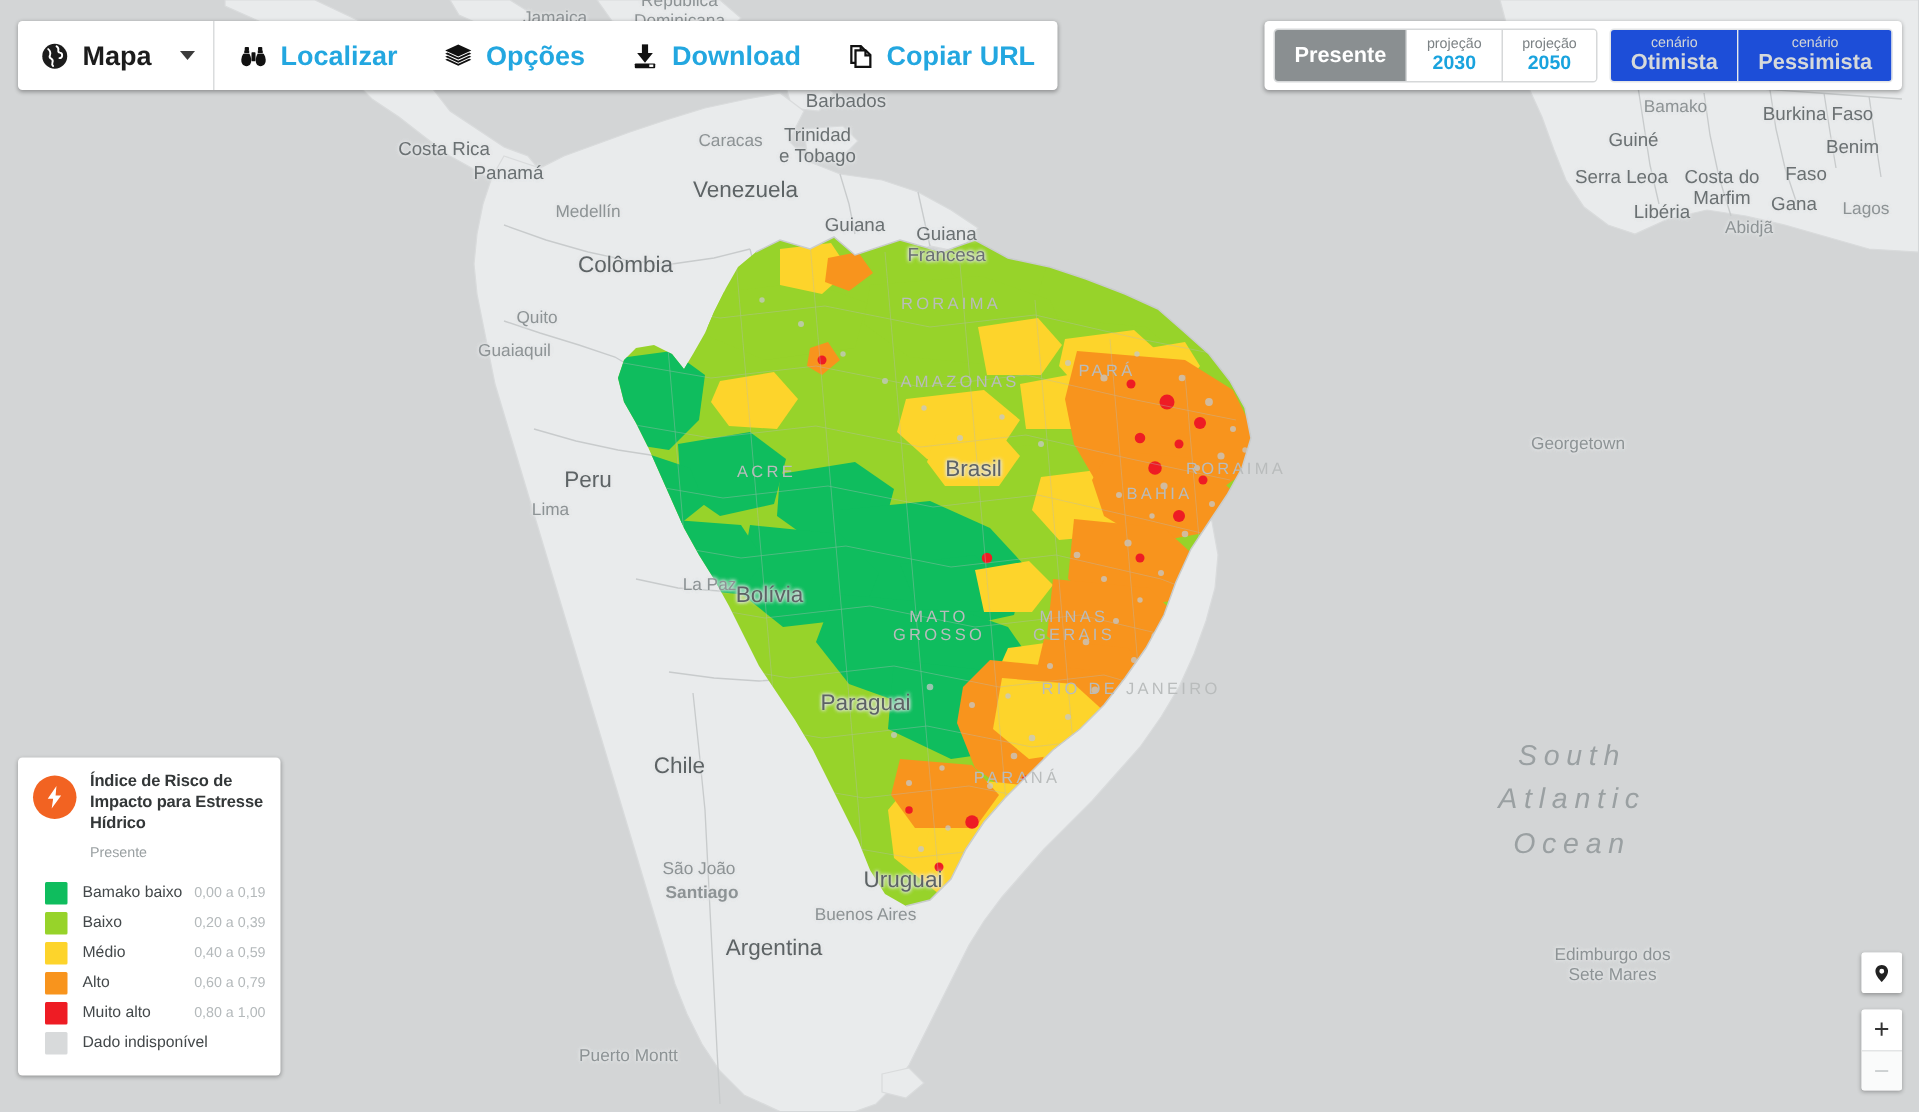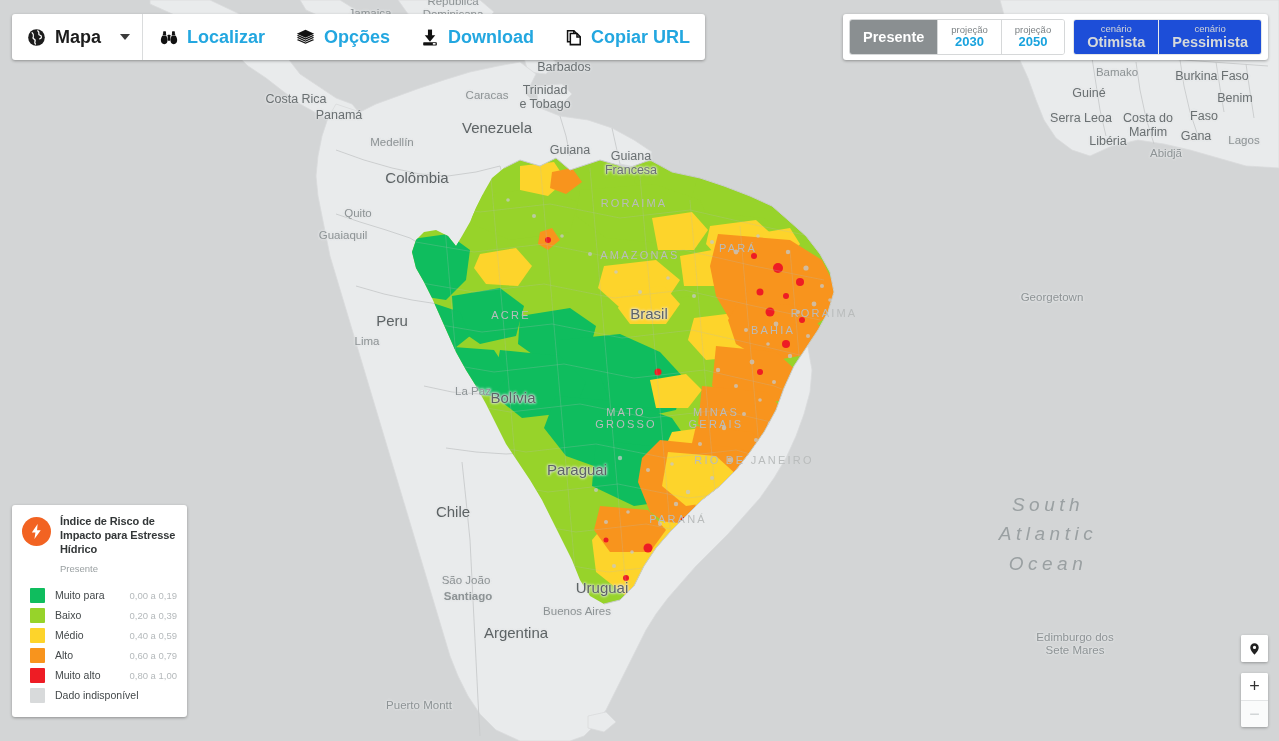--- a/index.html
+++ b/index.html
@@ -578,21 +578,21 @@
         <svg width="17" height="17" viewBox="0 0 24 24">
           <path d="M13.6 1.5 L5.4 13.3 h5.1 l-1.4 9.2 L18 10.4 h-5.2 z" fill="#ffffff"></path>
         </svg>
       </div>
       <div id="legend-title">Índice de Risco de Impacto para Estresse Hídrico</div>
     </div>
     <div id="legend-sub">Presente</div>
     <div id="legend-rows">
         <div class="lg-row">
           <span class="lg-sw" style="background: rgb(15, 189, 94);"></span>
-          <span class="lg-name">Muito para</span>
+          <span class="lg-name">Bamako baixo</span>
           <span class="lg-range">0,00 a 0,19</span>
         </div>
         <div class="lg-row">
           <span class="lg-sw" style="background: rgb(151, 211, 42);"></span>
           <span class="lg-name">Baixo</span>
           <span class="lg-range">0,20 a 0,39</span>
         </div>
         <div class="lg-row">
           <span class="lg-sw" style="background: rgb(253, 212, 43);"></span>
           <span class="lg-name">Médio</span>

